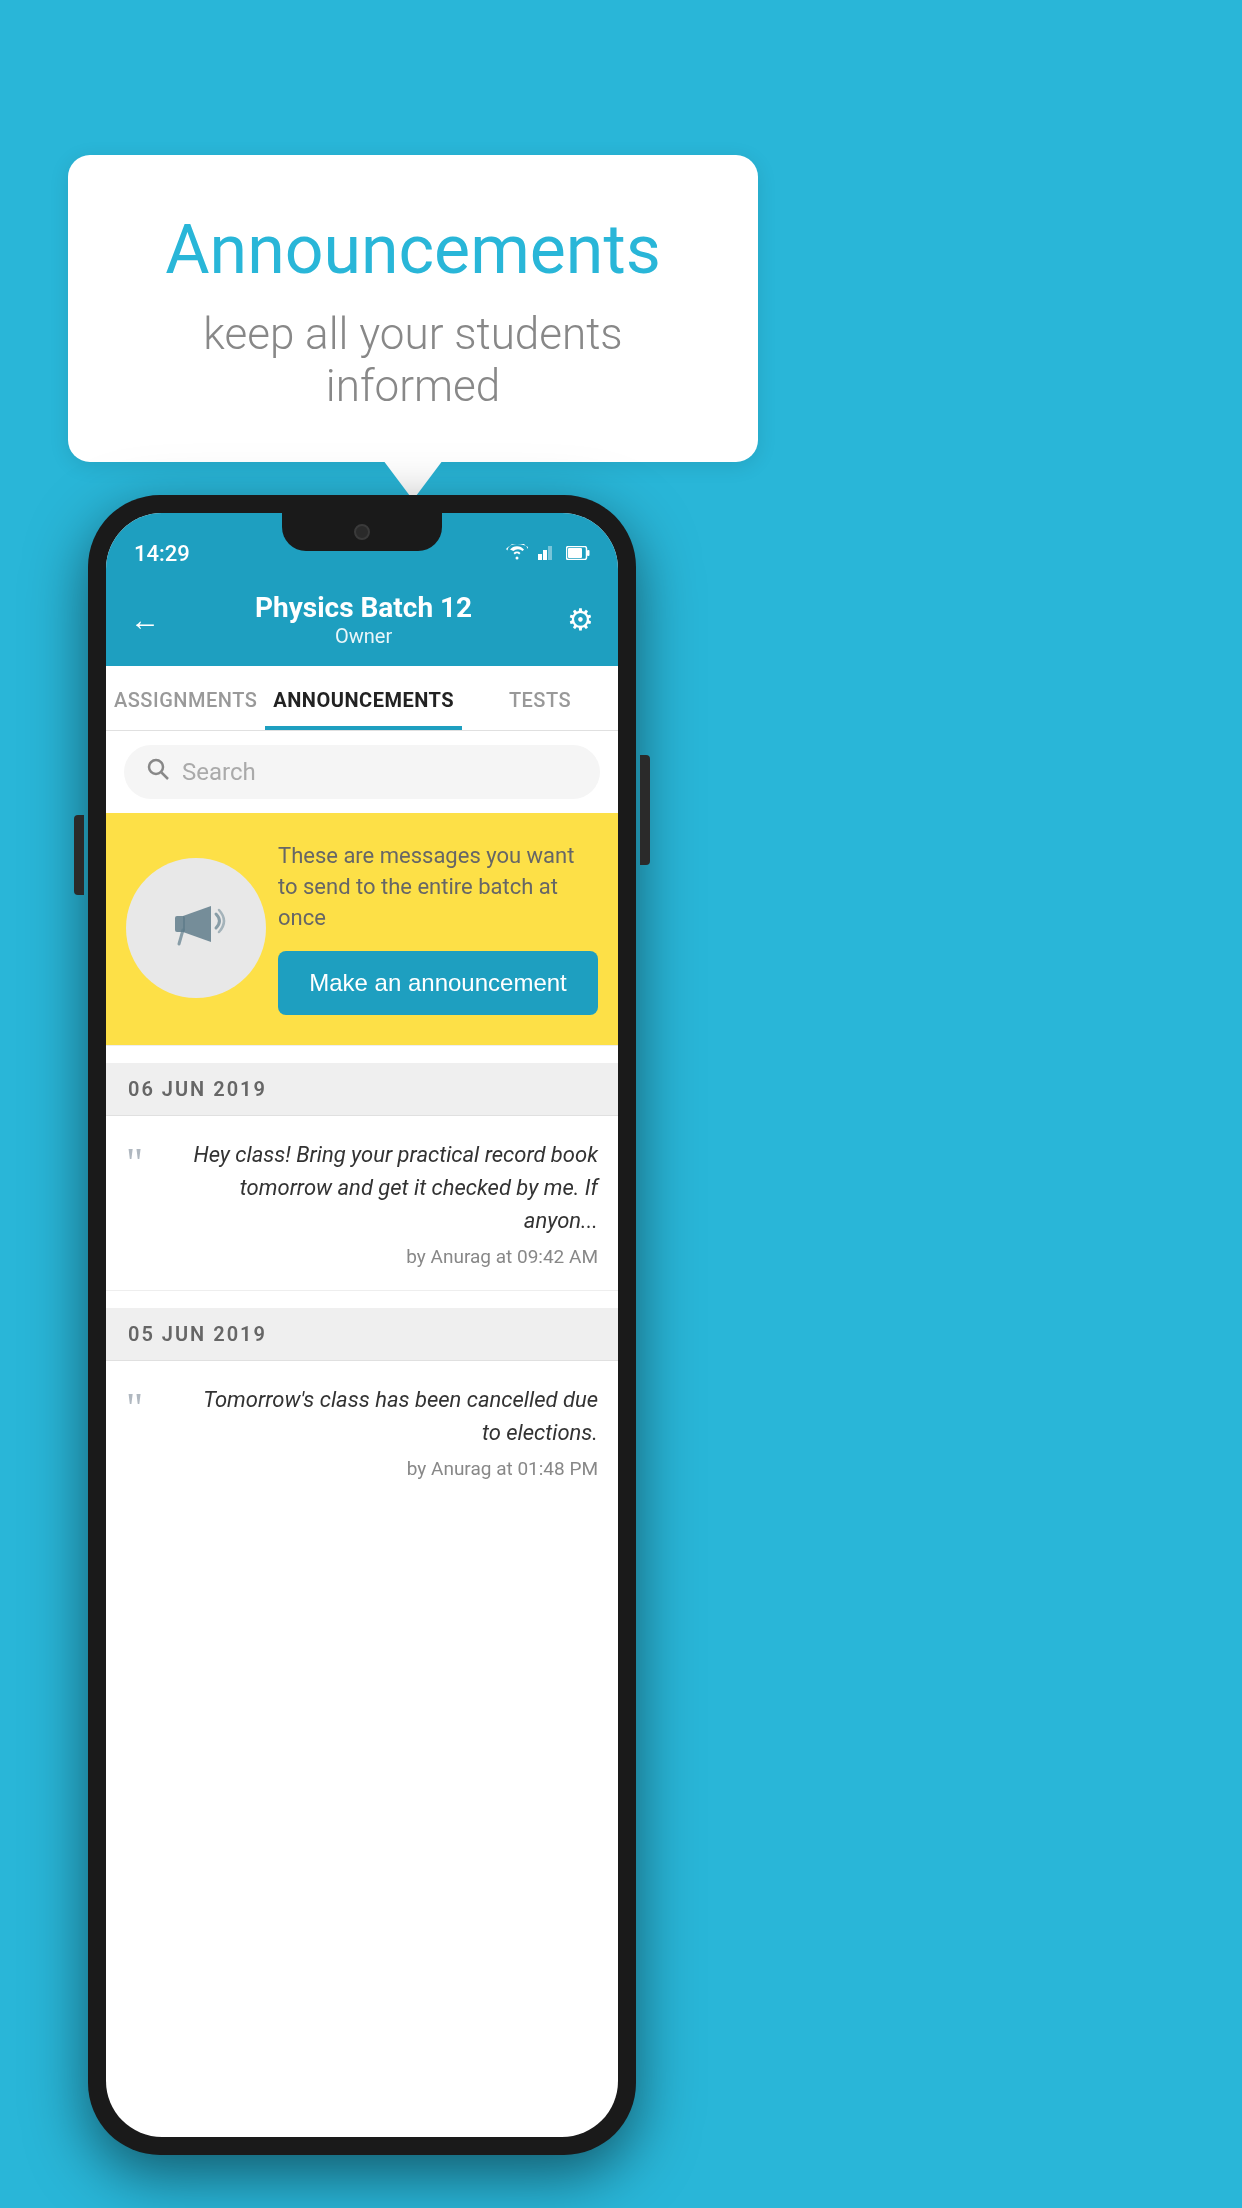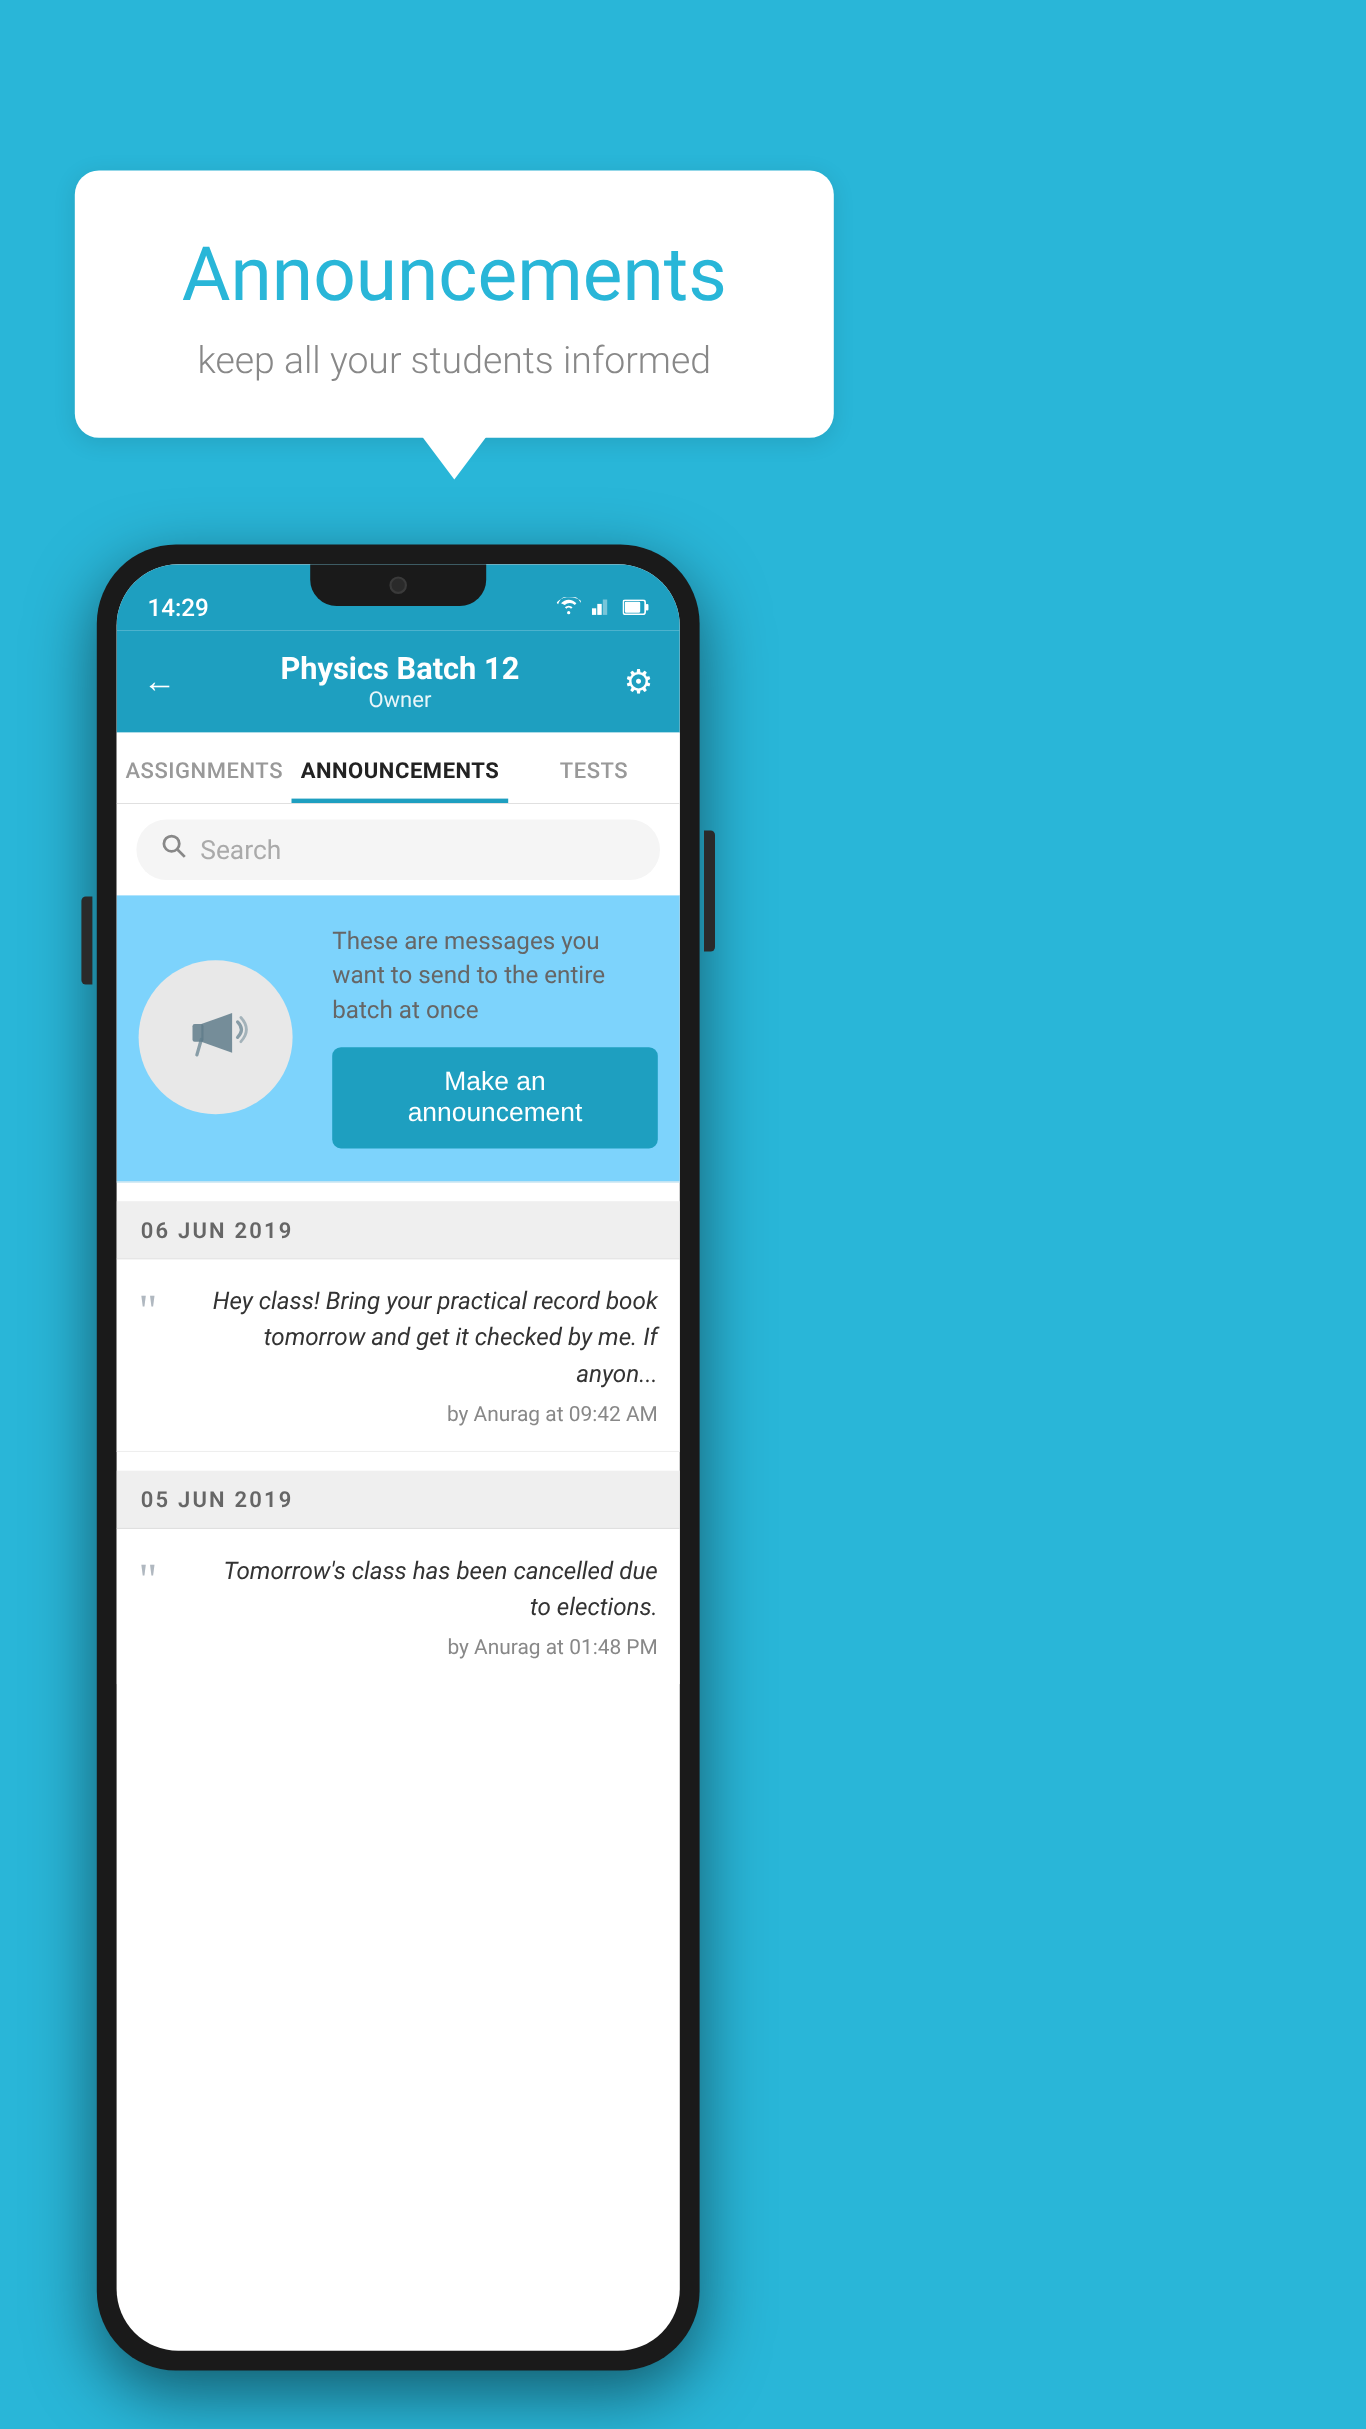--- a/index.html
+++ b/index.html
@@ -39,21 +39,21 @@
       border-right: 30px solid transparent;
       border-top: 40px solid white;
     }
     .speech-bubble-title {
       font-size: 68px;
       color: #29b6d8;
       font-weight: 400;
       margin-bottom: 18px;
     }
     .speech-bubble-subtitle {
-      font-size: 34px;
+      font-size: 44px;
       color: #888;
       font-weight: 300;
     }
 
     
     .phone-container {
       position: absolute;
       top: 495px;
       left: 88px;
       width: 548px;
@@ -230,25 +230,25 @@
       color: #888;
       font-size: 26px;
     }
     .search-text {
       color: #aaa;
       font-size: 24px;
     }
 
     
     .announcement-prompt {
-      background: #7dd3fc;
+      background: #fde047;
       padding: 28px 20px 30px 20px;
       display: flex;
       align-items: center;
-      gap: 36px;
+      gap: 12px;
       border-bottom: 1px solid #eee;
     }
     .megaphone-circle {
       width: 140px;
       height: 140px;
       min-width: 140px;
       background: #e8e8e8;
       border-radius: 50%;
       display: flex;
       align-items: center;

